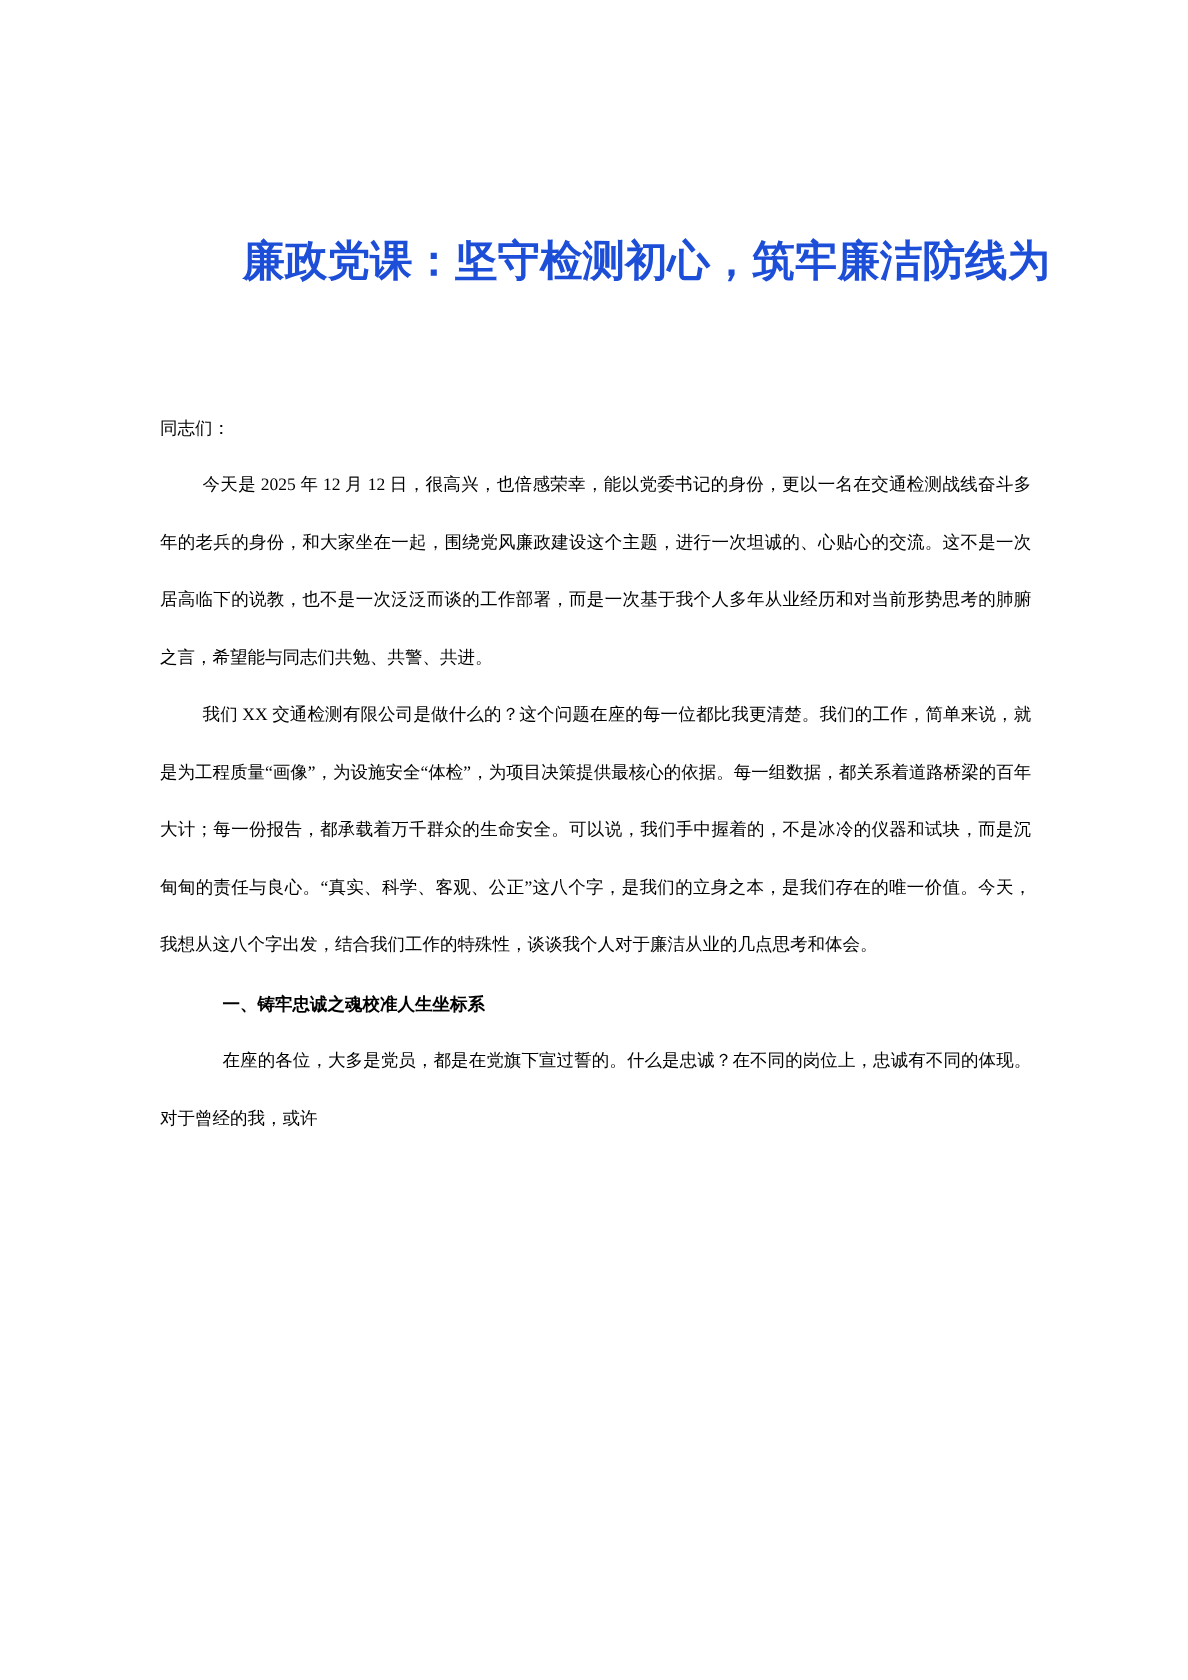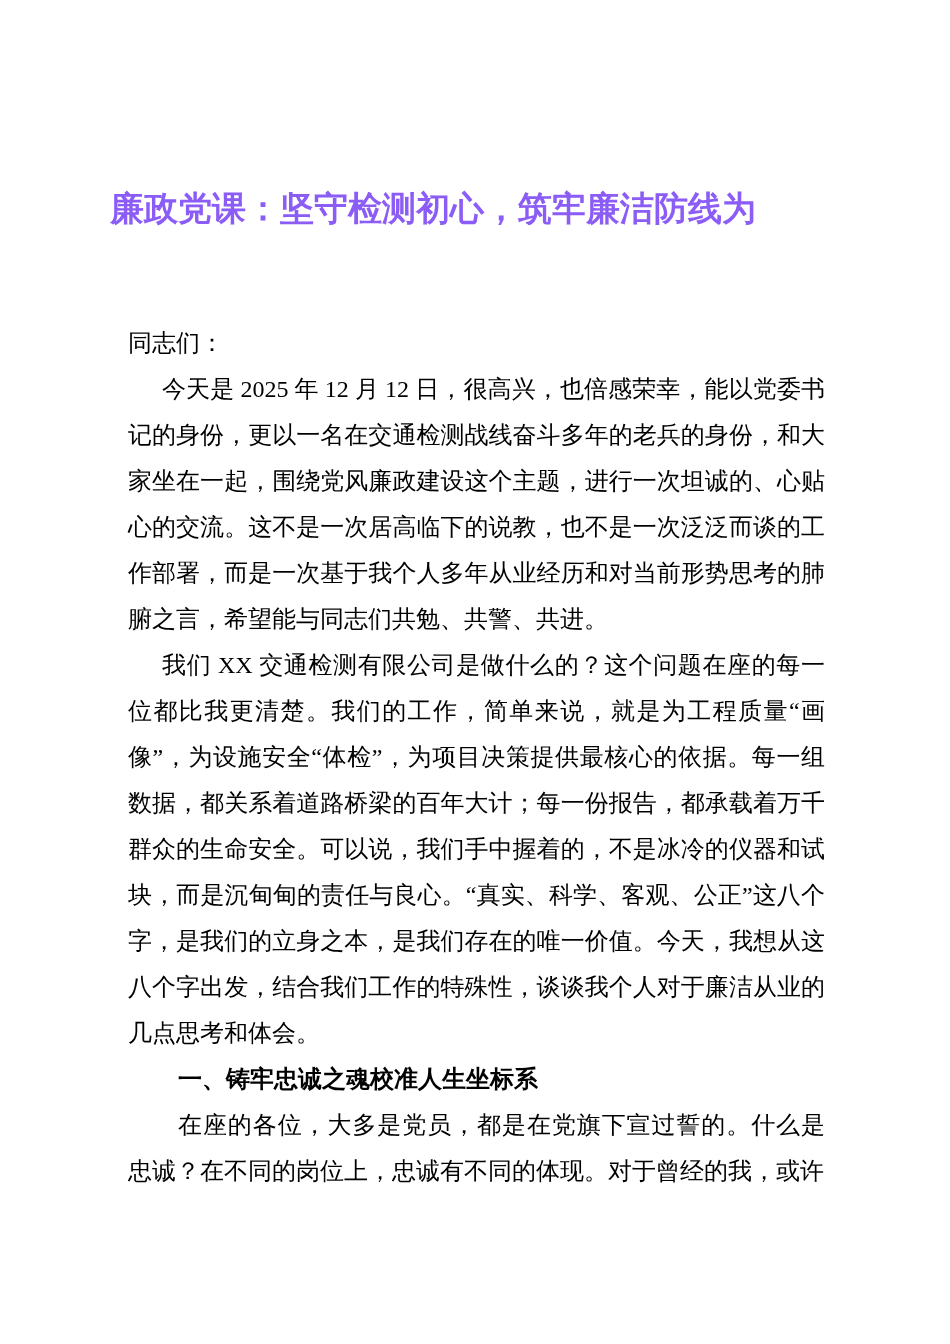--- a/index.html
+++ b/index.html
@@ -1,32 +1,32 @@
 <!DOCTYPE html>
 <html><head>
 <meta charset="utf-8">
 <style>
   html, body { margin: 0; padding: 0; background: #ffffff; }
   body { width: 950px; height: 1344px; position: relative; overflow: hidden; }
   .page { position: absolute; left: 0; top: 0; width: 950px; height: 1344px; background: #fff; }
   .title {
     position: absolute; left: 110px; width: 730px; top: 186px;
-    text-align: left; font-family: Liberation Serif, serif; font-weight: bold;
-    font-size: 34px; line-height: 46px; color: #8b5cf6; margin: 0; letter-spacing: 0px;
+    text-align: right; font-family: Liberation Sans, sans-serif; font-weight: bold;
+    font-size: 34px; line-height: 46px; color: #1d4ed8; margin: 0; letter-spacing: 0px;
   }
   .body {
     position: absolute; left: 128px; width: 697px; top: 320px;
-    font-family: "DejaVu Serif", serif; font-size: 24px; line-height: 46px;
+    font-family: "DejaVu Serif", serif; font-size: 14px; line-height: 46px;
     color: #000; text-align: justify;
   }
   .body p { margin: 0; }
   .greet { text-indent: 0; }
   .indent { text-indent: 34px; font-family: Liberation Serif, serif; }
   .indent2 { text-indent: 50px; }
-  .heading { text-indent: 50px; font-weight: bold; font-family: Liberation Serif, serif; }
+  .heading { text-indent: 50px; font-weight: bold; font-family: Liberation Sans, sans-serif; }
 </style>
 </head>
 <body>
 
 <div class="page">
   <h1 class="title">
     <span>廉政党课：坚守检测初心，筑牢廉洁防线为</span><br>
   </h1>
 
   <div class="body">

